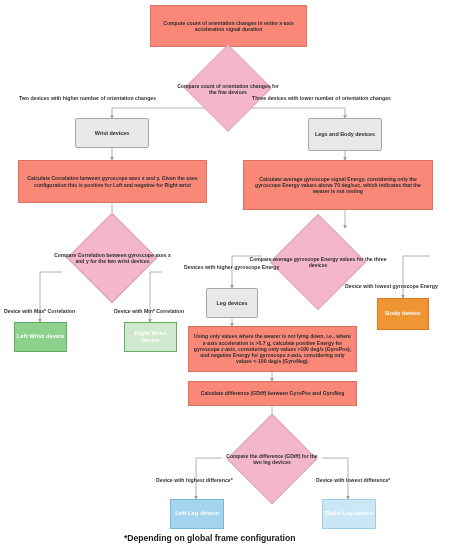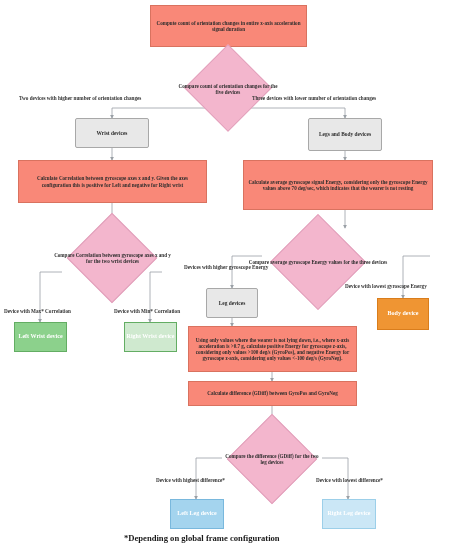--- a/index.html
+++ b/index.html
@@ -12,21 +12,20 @@
     height: 550px;
     position: relative;
     font-family: "Liberation Sans", sans-serif;
     overflow: hidden;
   }
   #canvas {
     position: absolute;
     left: 0; top: 0;
     width: 457px;
     height: 396px;
-    font-family: Liberation Serif, serif;
   }
   svg.edges {
     position: absolute;
     left: 0; top: 0;
     width: 457px;
     height: 550px;
     pointer-events: none;
   }
   .node {
     position: absolute;

